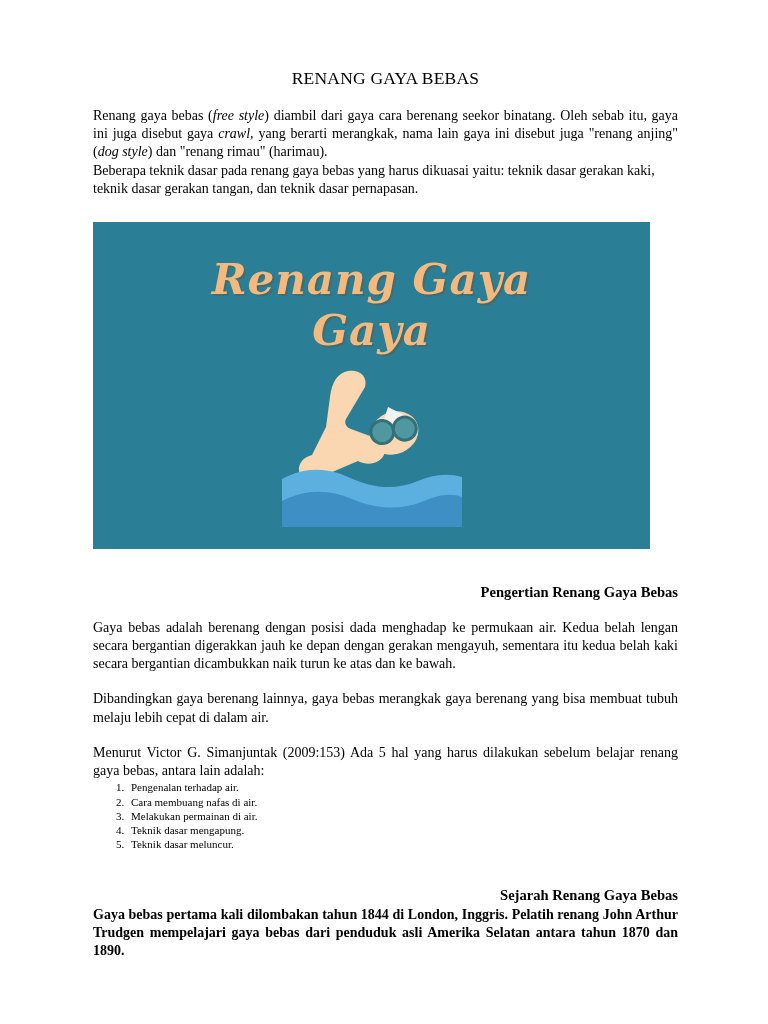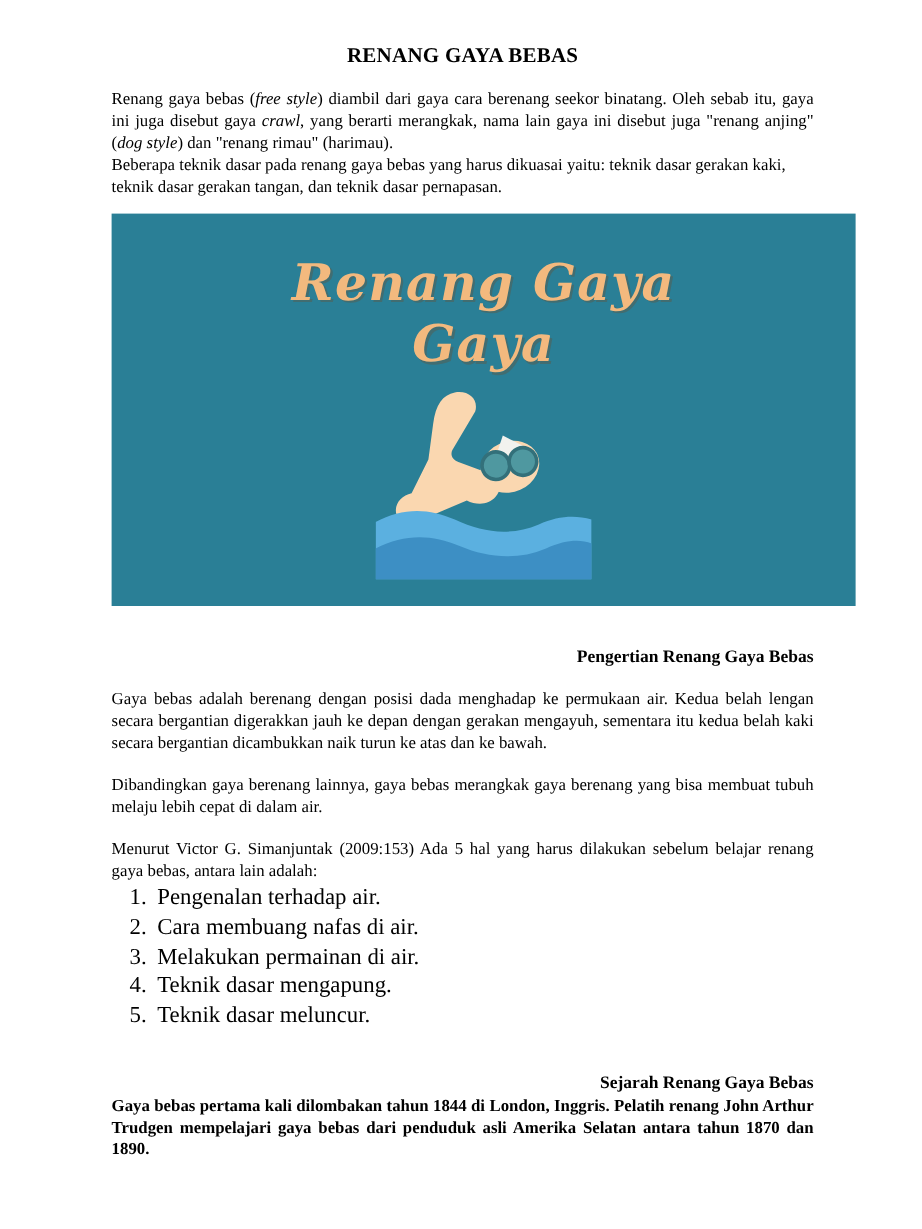--- a/index.html
+++ b/index.html
@@ -24,43 +24,43 @@
   .content {
     position: absolute;
     left: 93px;
     top: 0;
     width: 585px;
   }
 
   .doc-title {
     text-align: center;
     font-size: 17.5px;
-    font-weight: bold;
+    font-weight: normal;
     letter-spacing: 0.2px;
     margin: 0;
-    padding-top: 36px;
+    padding-top: 68px;
     line-height: 1.2;
   }
 
   .para {
     font-size: 14px;
     line-height: 1.30;
     margin: 0;
     text-align: justify;
     text-justify: inter-word;
   }
   .para.intro-a { padding-top: 18px; }
   .para.intro-b { padding-top: 0px; text-align: left; }
 
   .banner {
     position: relative;
-    width: 620px;
+    width: 557px;
     height: 327px;
     background: #2a7f96;
-    margin-top: 12px;
+    margin-top: 24px;
     margin-left: 0px;
     overflow: hidden;
   }
   .banner-script {
     position: absolute;
     left: 0;
     right: 0;
     top: 32px;
     text-align: center;
     font-family: "DejaVu Serif", "Liberation Serif", serif;
@@ -88,21 +88,21 @@
     margin: 0;
     line-height: 1.3;
     text-align: right;
   }
   .gap-lg { height: 34px; }
   .gap-md { height: 17px; }
 
   ol.steps {
     margin: 0;
     padding-left: 34px;
-    font-size: 19px;
+    font-size: 11px;
     line-height: 1.30;
   }
   ol.steps li {
     padding-left: 4px;
   }
   .hist-body { padding-top: 1px; font-weight: bold; }
 </style>
 </head>
 <body>
 

